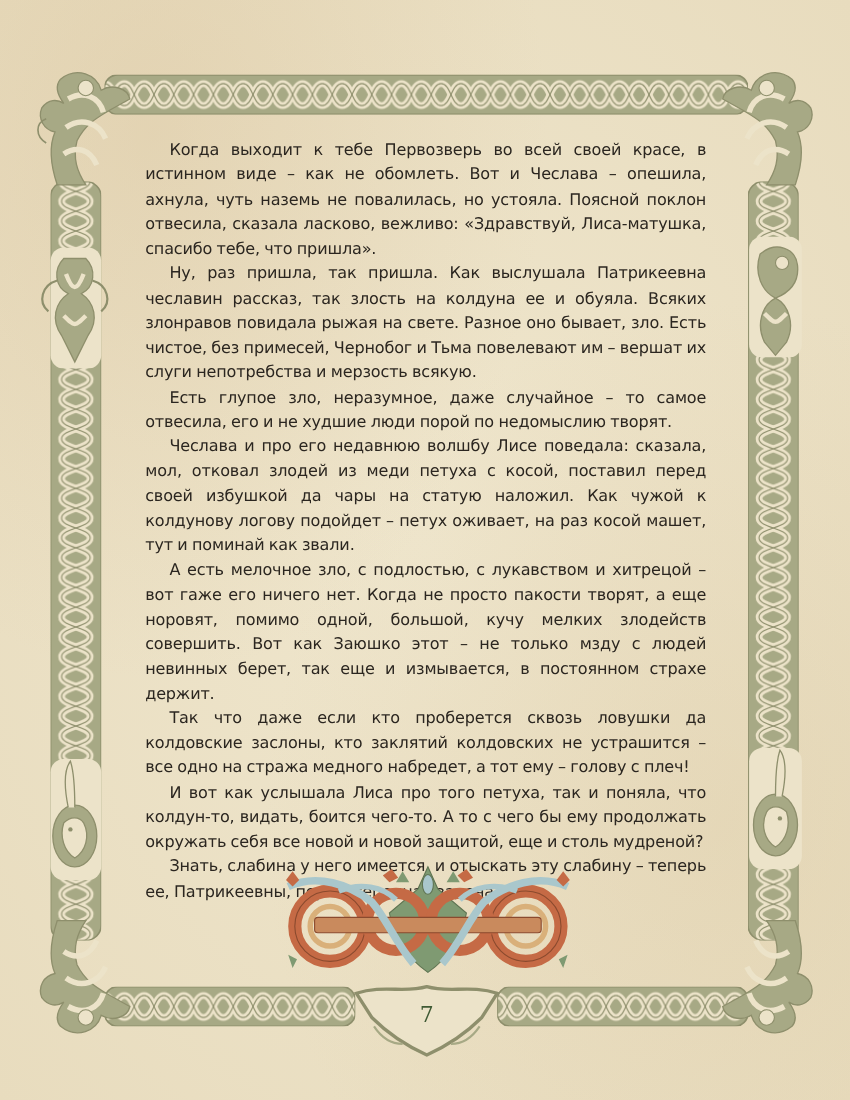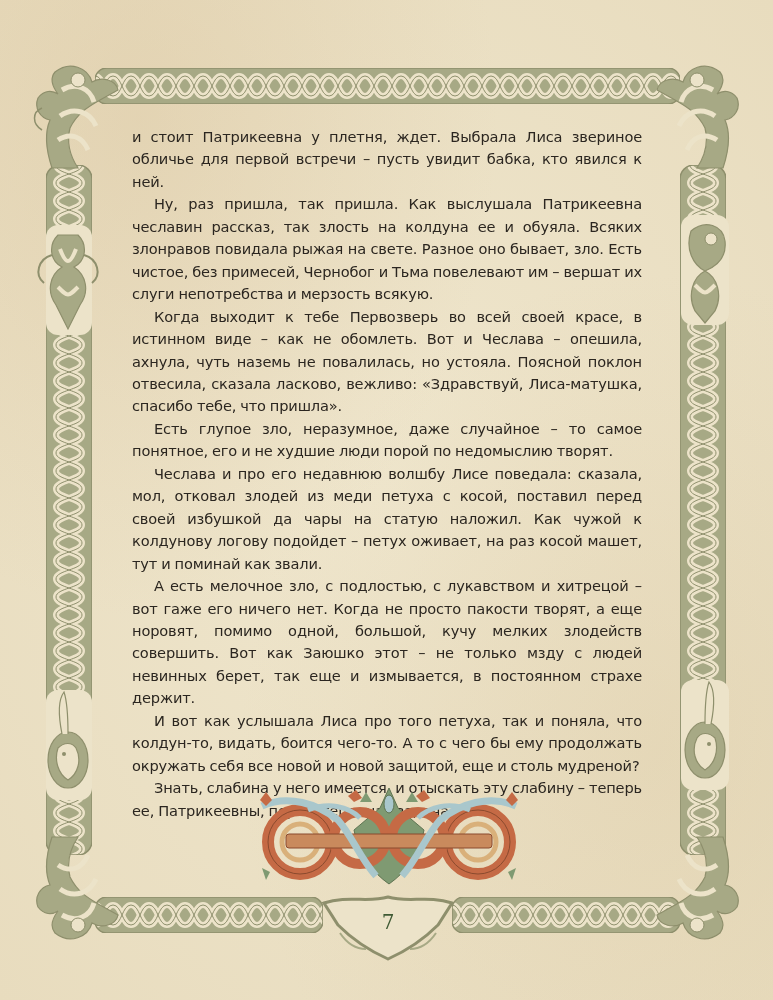--- a/index.html
+++ b/index.html
@@ -159,26 +159,26 @@
     <svg viewBox="0 0 80 110" width="80" height="110">
       <rect x="16" y="0" width="48" height="110" rx="12" fill="#ece3c9"></rect>
       <ellipse cx="40" cy="70" rx="20" ry="28" fill="#a7a985" stroke="#8e8f6c" stroke-width="1.2"></ellipse>
       <path d="M46 44 C50 24 50 10 44 2 C40 14 40 30 40 44" fill="#ece3c9" stroke="#8e8f6c" stroke-width="1.2"></path>
       <path d="M32 58 C26 70 30 84 40 90 C50 84 54 70 50 58 C44 52 36 52 32 58 Z" fill="#ece3c9" stroke="#8e8f6c" stroke-width="1.2"></path>
       <circle cx="44" cy="64" r="2" fill="#8e8f6c"></circle>
     </svg>
   </div>
 
   <div class="text-block">
-    <p class="no-indent">и стоит Патрикеевна у плетня, ждет. Выбрала Лиса звериное обличье для первой встречи – пусть увидит бабка, кто явился к ней.</p>
+    <p>Когда выходит к тебе Первозверь во всей своей красе, в истинном виде – как не обомлеть. Вот и Чеслава – опешила, ахнула, чуть наземь не повалилась, но устояла. Поясной поклон отвесила, сказала ласково, вежливо: «Здравствуй, Лиса-матушка, спасибо тебе, что пришла».</p>
     <p>Ну, раз пришла, так пришла. Как выслушала Патрикеевна чеславин рассказ, так злость на колдуна ее и обуяла. Всяких злонравов повидала рыжая на свете. Разное оно бывает, зло. Есть чистое, без примесей, Чернобог и Тьма повелевают им – вершат их слуги непотребства и мерзость всякую.</p>
-    <p>Когда выходит к тебе Первозверь во всей своей красе, в истинном виде – как не обомлеть. Вот и Чеслава – опешила, ахнула, чуть наземь не повалилась, но устояла. Поясной поклон отвесила, сказала ласково, вежливо: «Здравствуй, Лиса-матушка, спасибо тебе, что пришла».</p>
-    <p>Есть глупое зло, неразумное, даже случайное – то самое понятное, его и не худшие люди порой по недомыслию творят.</p>
+    <p>Есть глупое зло, неразумное, даже случайное – то самое отвесила, его и не худшие люди порой по недомыслию творят.</p>
     <p>Чеслава и про его недавнюю волшбу Лисе поведала: сказала, мол, отковал злодей из меди петуха с косой, поставил перед своей избушкой да чары на статую наложил. Как чужой к колдунову логову подойдет – петух оживает, на раз косой машет, тут и поминай как звали.</p>
     <p>А есть мелочное зло, с подлостью, с лукавством и хитрецой – вот гаже его ничего нет. Когда не просто пакости творят, а еще норовят, помимо одной, большой, кучу мелких злодейств совершить. Вот как Заюшко этот – не только мзду с людей невинных берет, так еще и измывается, в постоянном страхе держит.</p>
+    <p>Так что даже если кто проберется сквозь ловушки да колдовские заслоны, кто заклятий колдовских не устрашится – все одно на стража медного набредет, а тот ему – голову с плеч!</p>
     <p>И вот как услышала Лиса про того петуха, так и поняла, что колдун-то, видать, боится чего-то. А то с чего бы ему продолжать окружать себя все новой и новой защитой, еще и столь мудреной?</p>
     <p>Знать, слабина у него имеется, и отыскать эту слабину – теперь ее, Патрикеевны, первостепенная задача...</p>
   </div>
 
   <div class="vignette">
     <svg viewBox="0 0 282 108">
 
       <path d="M141 8 L150 28 L176 50 C172 74 158 92 141 104 C124 92 110 74 106 50 L132 28 Z" fill="#7f9a72" stroke="#5f7452" stroke-width="1"></path>
 
       <circle cx="52" cy="62" r="32" fill="none" stroke="#c56a45" stroke-width="12"></circle>

